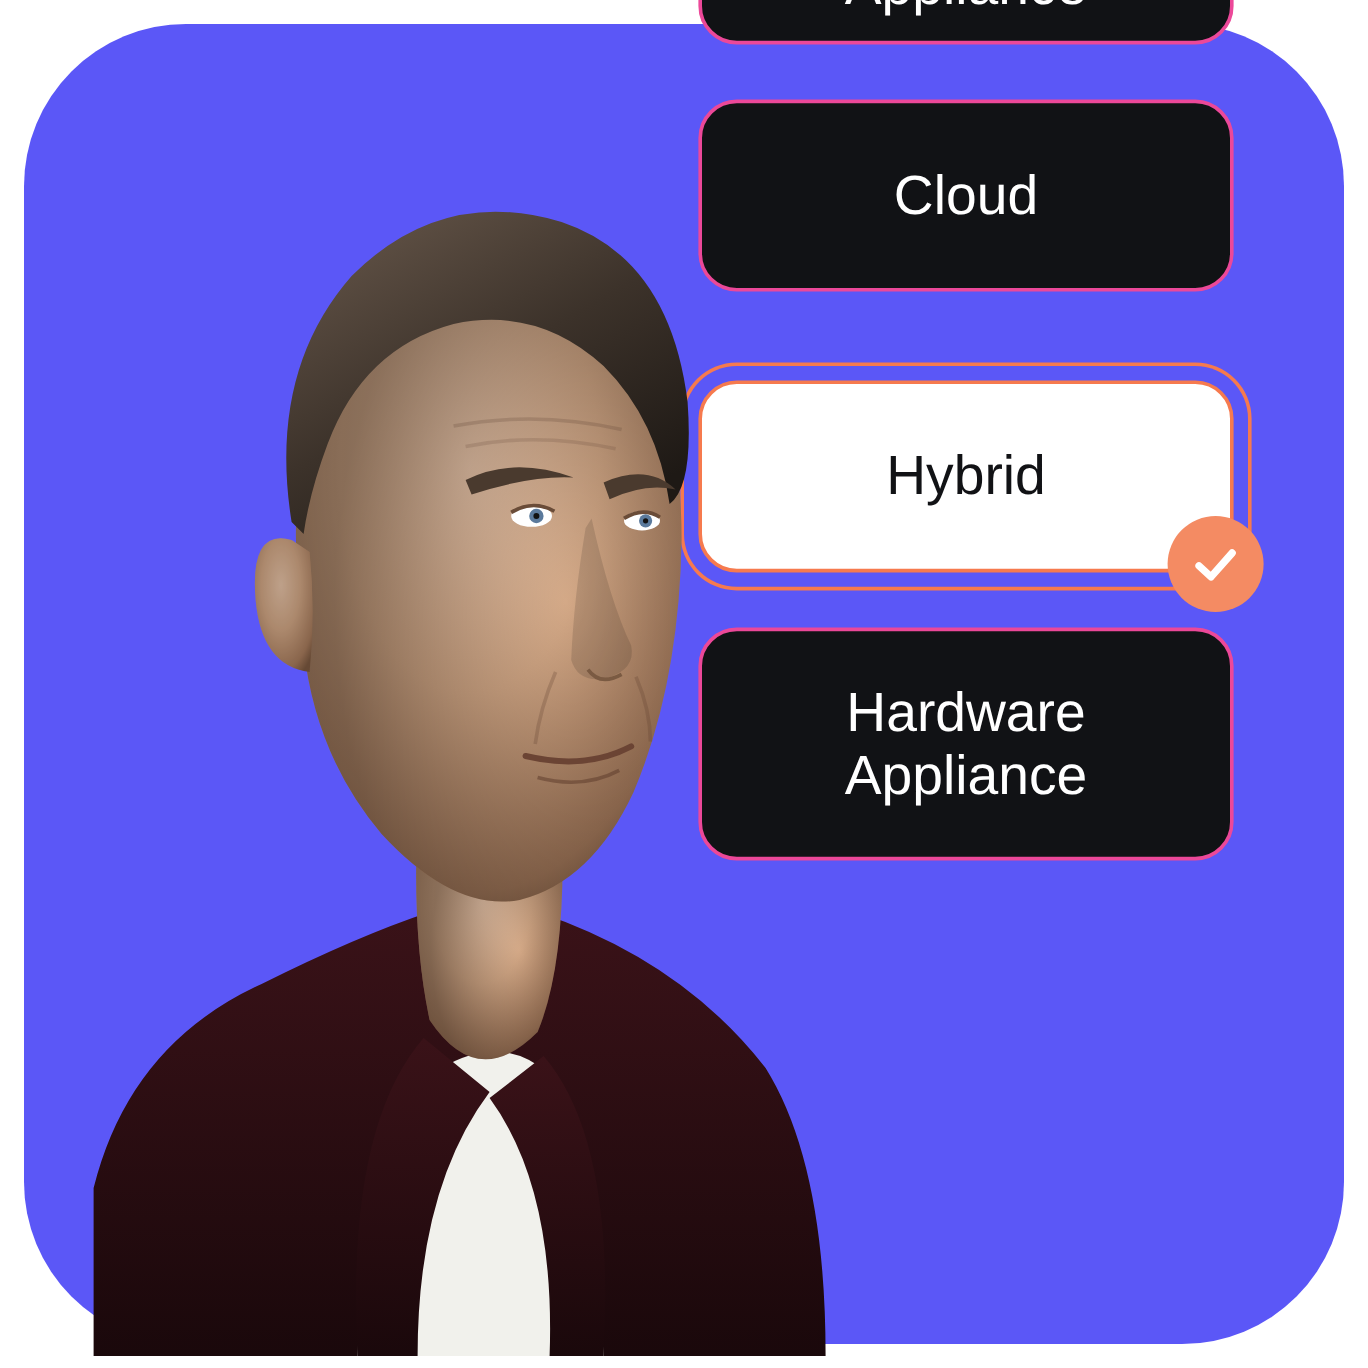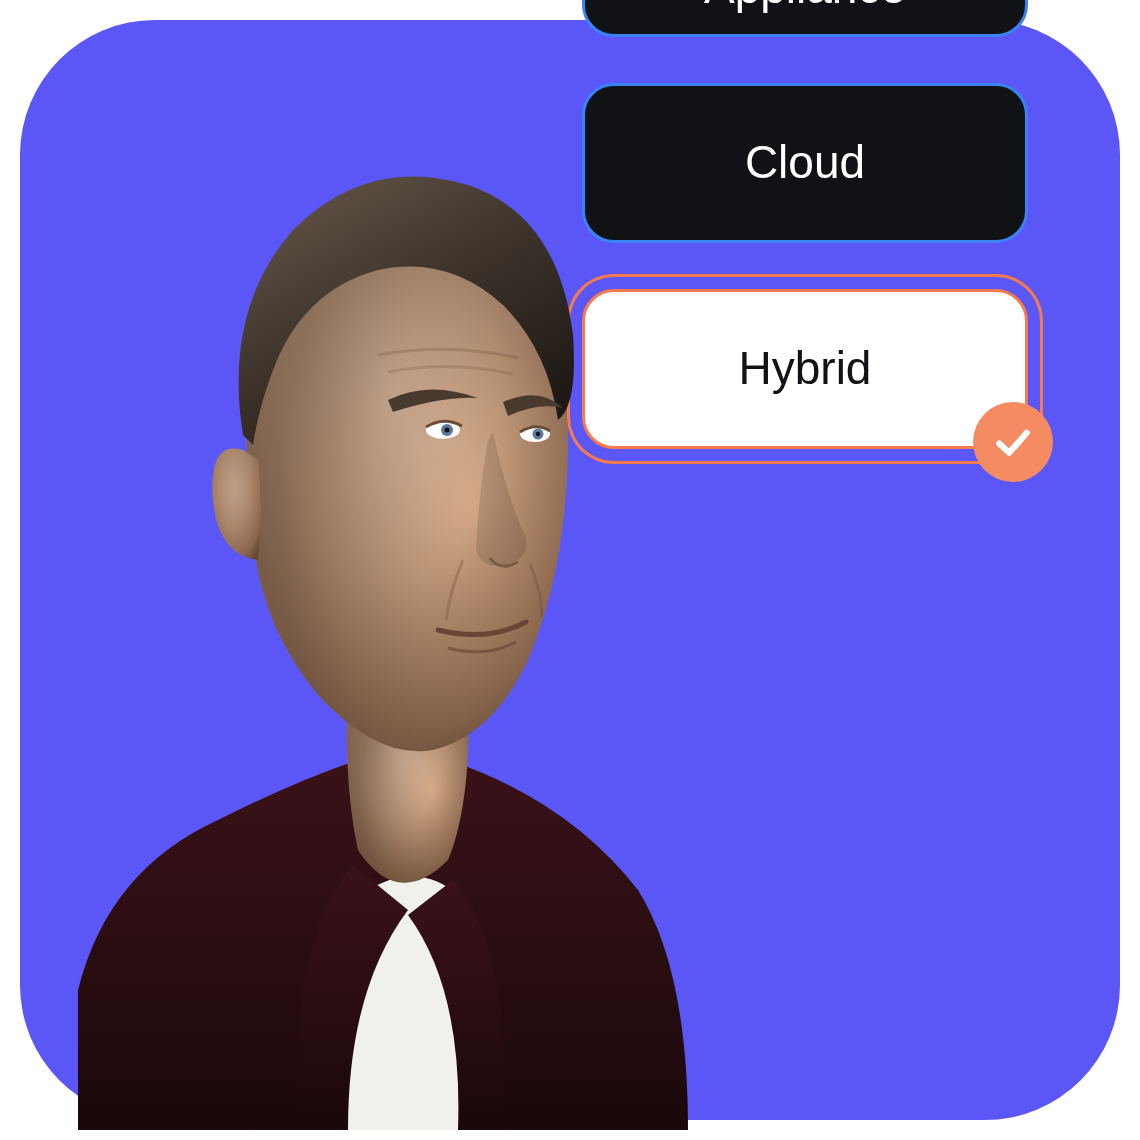--- a/index.html
+++ b/index.html
@@ -39,21 +39,21 @@
       flex-direction: column;
       gap: 46px;
     }
     
     .option {
       position: relative;
       width: 446px;
       min-height: 160px;
       border-radius: 32px;
       background: #111215;
-      border: 3px solid #3b82f6;
+      border: 3px solid #ec4899;
       display: flex;
       align-items: center;
       justify-content: center;
       text-align: center;
       color: #fff;
       font-size: 46px;
       font-weight: 400;
       line-height: 1.15;
       padding: 20px 28px;
       letter-spacing: 0;
@@ -67,20 +67,21 @@
     
     .option.tall {
       min-height: 194px;
     }
     
     .option.selected {
       background: #ffffff;
       color: #111215;
       border: 3px solid #f67a4e;
       box-shadow: 0 0 0 12px #5b57f7, 0 0 0 15px #f67a4e;
+      margin-top: 28px;
     }
     
     .check-badge {
       position: absolute;
       right: -28px;
       bottom: -36px;
       width: 80px;
       height: 80px;
       border-radius: 50%;
       background: #f48b63;
@@ -133,20 +134,24 @@
     <div class="option selected">
       <span>Hybrid</span>
       <div class="check-badge">
         <svg viewBox="0 0 60 60">
           <polyline points="12,32 25,44 48,18"></polyline>
         </svg>
       </div>
     </div>
 
 
+    <div class="option tall">
+      <span style="white-space:pre-line;">Hardware
+Appliance</span>
+    </div>
 
   </div>
 
   <div class="person">
     <svg viewBox="0 0 650 1010" preserveAspectRatio="xMidYMax meet">
       <defs>
         <radialGradient id="skin" cx="45%" cy="35%" r="75%">
           <stop offset="0%" stop-color="#e8c4a8"></stop>
           <stop offset="45%" stop-color="#d2a785"></stop>
           <stop offset="85%" stop-color="#a87c5d"></stop>

